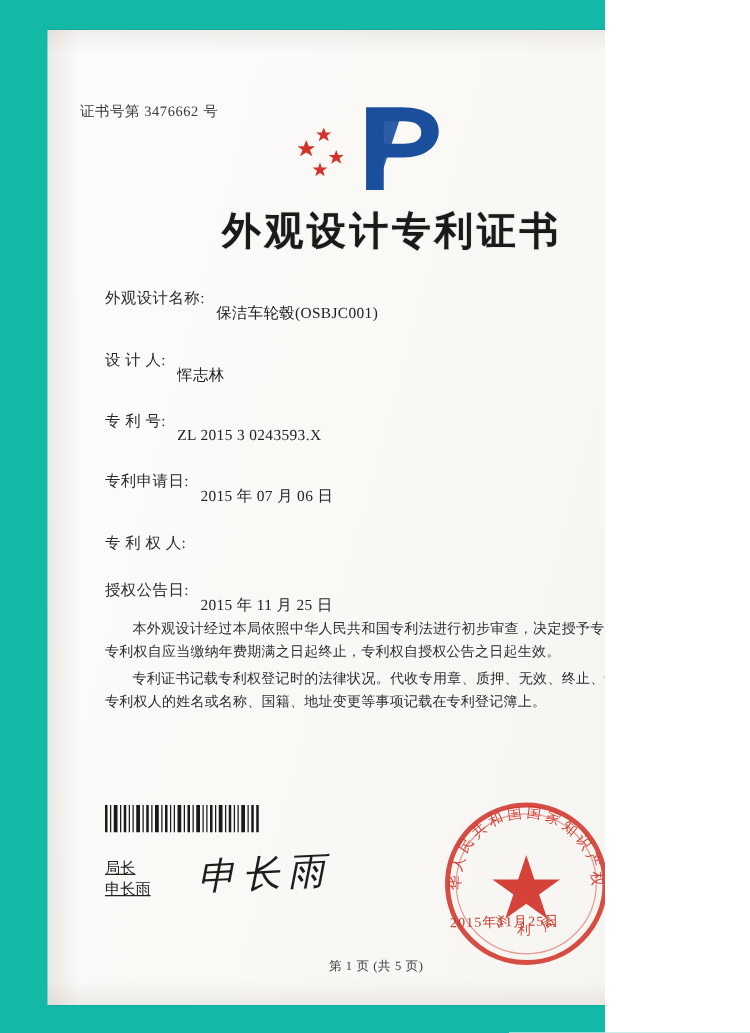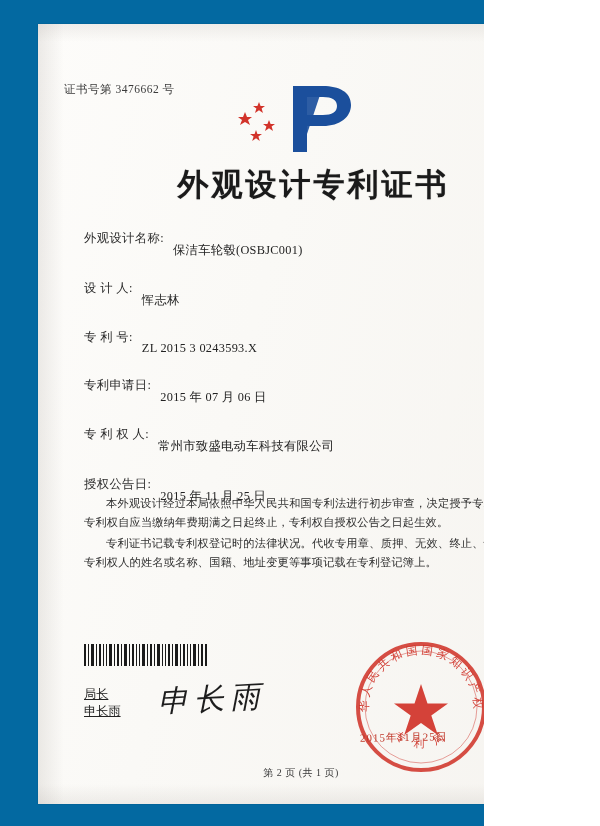--- a/index.html
+++ b/index.html
@@ -10,21 +10,21 @@
   body {
     width: 600px;
     height: 826px;
     font-family: "Liberation Serif", serif;
     overflow: hidden;
   }
   .page {
     position: relative;
     width: 484px;
     height: 826px;
-    background: #0369a1;
+    background: #14b8a6;
     overflow: hidden;
   }
   
   .paper {
     position: absolute;
     left: 38px;
     top: 24px;
     width: 526px;
     height: 780px;
     background:
@@ -251,21 +251,20 @@
         <div class="field-row">
           <span class="field-label">专 利 号:</span>
           <span class="field-value">ZL 2015 3 0243593.X</span>
         </div>
         <div class="field-row">
           <span class="field-label">专利申请日:</span>
           <span class="field-value">2015 年 07 月 06 日</span>
         </div>
         <div class="field-row">
           <span class="field-label">专 利 权 人:</span>
-          <span class="field-value">常州市致盛电动车科技有限公司</span>
         </div>
         <div class="field-row">
           <span class="field-label">授权公告日:</span>
           <span class="field-value">2015 年 11 月 25 日</span>
         </div>
       </div>
 
       <div class="body-text">
         <p>本外观设计经过本局依照中华人民共和国专利法进行初步审查，决定授予专利权，专利权自应当缴纳年费期满之日起终止，专利权自授权公告之日起生效。</p>
         <p>专利证书记载专利权登记时的法律状况。代收专用章、质押、无效、终止、恢复和专利权人的姓名或名称、国籍、地址变更等事项记载在专利登记簿上。</p>
@@ -331,17 +330,17 @@
           </text>
           <text font-family="Liberation Serif, serif" font-size="11" fill="#cf2f25" opacity="0.9" letter-spacing="4">
             <textPath href="#arcBottom" startOffset="50%" text-anchor="middle">专 利 局</textPath>
           </text>
 
           <polygon points="73,50 79.5,69.5 100,69.5 83.3,81.5 89.8,101 73,89 56.2,101 62.7,81.5 46,69.5 66.5,69.5" fill="#cf2f25" opacity="0.9"></polygon>
         </svg>
       </div>
       <div class="seal-date">2015年11月25日</div>
 
-      <div class="footer">第 2 页 (共 1 页)</div>
+      <div class="footer">第 1 页 (共 5 页)</div>
 
     </div>
   </div>
 </div>
 
 </body></html>

